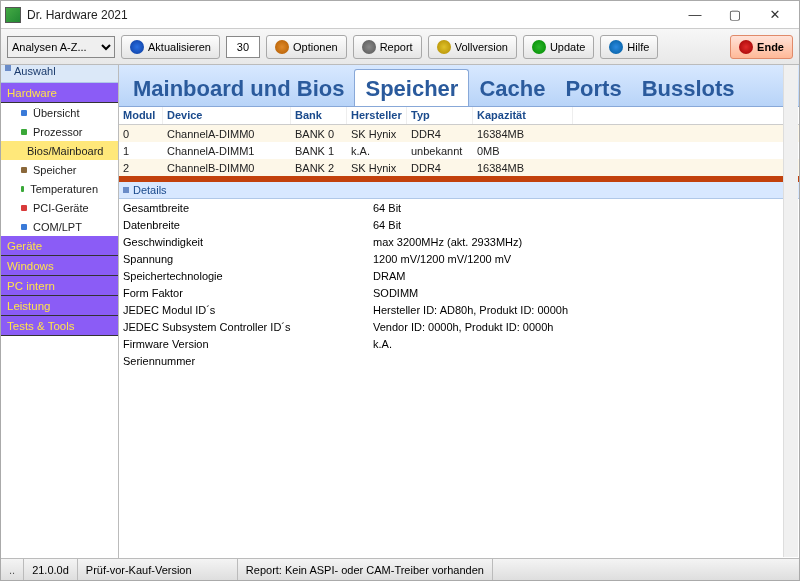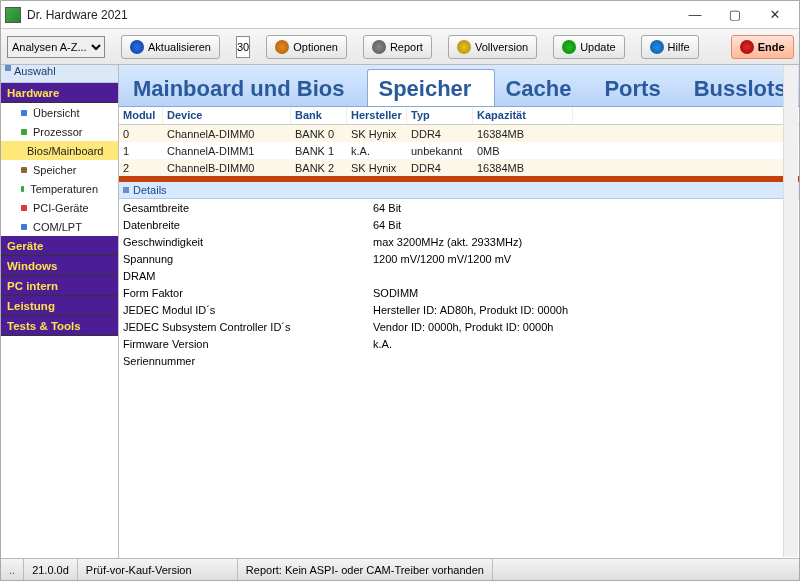--- a/index.html
+++ b/index.html
@@ -6,52 +6,52 @@
 body { font-family: "Segoe UI", Tahoma, Arial, sans-serif; font-size: 11px; background: #fff; width: 800px; height: 581px; overflow: hidden; border: 1px solid #aaa; position: relative; }
 
 
 .titlebar { height: 28px; background: #fff; display: flex; align-items: center; padding: 0 4px; border-bottom: 1px solid #ccc; }
 .titlebar .app-icon { width: 16px; height: 16px; background: linear-gradient(135deg,#4a4,#283); border: 1px solid #555; margin-right: 6px; }
 .titlebar .title { font-size: 12px; color: #222; }
 .titlebar .win-ctrls { margin-left: auto; display: flex; }
 .titlebar .win-ctrls span { width: 40px; height: 24px; display: inline-flex; align-items: center; justify-content: center; font-size: 13px; color: #333; cursor: default; }
 
 
-.toolbar { height: 36px; background: linear-gradient(#f7f7f7,#e8e8e8); border-bottom: 1px solid #bbb; display: flex; align-items: center; padding: 0 6px; gap: 16px; }
+.toolbar { height: 36px; background: linear-gradient(#f7f7f7,#e8e8e8); border-bottom: 1px solid #bbb; display: flex; align-items: center; padding: 0 6px; gap: 6px; }
 .toolbar select { height: 22px; font-size: 11px; border: 1px solid #888; }
 .toolbar .btn { height: 24px; display: inline-flex; align-items: center; padding: 0 8px; background: linear-gradient(#fdfdfd,#e5e5e5); border: 1px solid #a8a8a8; border-radius: 3px; cursor: pointer; gap: 4px; font-size: 11px; }
 .toolbar .btn .bicon { width: 14px; height: 14px; border-radius: 50%; display: inline-block; }
 .toolbar .spin { width: 34px; height: 22px; border: 1px solid #888; background: #fff; display: inline-flex; align-items: center; justify-content: center; }
 .ic-refresh { background: radial-gradient(circle,#2a6fe2,#0a3a9c); }
 .ic-opt { background: radial-gradient(circle,#e08a2a,#b05a00); }
 .ic-report { background: radial-gradient(circle,#888,#555); }
 .ic-full { background: radial-gradient(circle,#e0c22a,#b08a00); }
 .ic-update { background: radial-gradient(circle,#2ab52a,#008a00); }
 .ic-help { background: radial-gradient(circle,#2a8ae0,#005a9c); }
 .ic-end { background: radial-gradient(circle,#e02a2a,#9c0000); }
 .btn.ende { background: linear-gradient(#ffe2d8,#ffb998); border-color:#e08a6a; }
 
 
 .main { display: flex; height: calc(100% - 28px - 36px - 22px); }
 
 
 .sidebar { width: 118px; background: #fff; border-right: 1px solid #bbb; display: flex; flex-direction: column; }
 .sidebar .grp-hdr { background: #dbe8f8; height: 18px; display: flex; align-items: flex-start; padding: 0 4px; font-size: 11px; color: #1a3a6c; border-bottom: 1px solid #b0c8e8; gap: 3px; }
 .sidebar .grp-hdr .sq { width: 6px; height: 6px; background: #6a8cc8; }
-.cat { height: 20px; display: flex; align-items: center; padding: 0 6px; background: #4c1d95; color: #ffe24a; font-weight: bold; font-size: 11.5px; border-bottom: 1px solid #333; cursor: pointer; }
+.cat { height: 20px; display: flex; align-items: center; padding: 0 6px; background: #8b5cf6; color: #ffe24a; font-weight: normal; font-size: 11.5px; border-bottom: 1px solid #333; cursor: pointer; }
 .item { height: 19px; display: flex; align-items: center; padding: 0 20px; gap: 6px; font-size: 11px; color: #222; cursor: pointer; }
 .item .bullet { width: 6px; height: 6px; border-radius: 1px; }
 .item.sel { background: #ffe87a; }
 .b-blue { background: #3a7ad8; } .b-grn { background: #3aa838; } .b-red { background: #d83a3a; }
 .b-gold { background: #c8a83a; } .b-brn { background: #8a683a; }
 
 
 .content { flex: 1; display: flex; flex-direction: column; overflow: hidden; }
 .tabs { height: 42px; background: linear-gradient(#d8e8ff,#b8d4f8); display: flex; align-items: flex-end; padding: 0 4px; border-bottom: 1px solid #88a8d8; }
-.tab { padding: 6px 23px 4px 10px; font-size: 22px; font-weight: bold; color: #2a5a9c; cursor: pointer; white-space: nowrap; }
+.tab { padding: 6px 10px 4px 10px; font-size: 22px; font-weight: bold; color: #2a5a9c; cursor: pointer; white-space: nowrap; }
 .tab.active { background: #fff; border: 1px solid #88a8d8; border-bottom: none; color: #2a5a9c; border-radius: 3px 3px 0 0; }
 
 .grid { border-bottom: 6px solid #c2410c; }
 .grid-hdr { display: flex; background: #fff; height: 18px; border-bottom: 1px solid #ccc; }
 .grid-hdr .col { padding: 2px 4px; font-size: 11px; font-weight: bold; color: #1a4a8c; border-right: 1px solid #eee; }
 .grid-row { display: flex; height: 17px; align-items: center; }
 .grid-row:nth-child(odd) { background: #fdf7e8; }
 .grid-row .cell { padding: 1px 4px; font-size: 11px; color: #222; overflow: hidden; white-space: nowrap; }
 .c-modul{width:44px;} .c-device{width:128px;} .c-bank{width:56px;} .c-herst{width:60px;} .c-typ{width:66px;} .c-kap{width:100px;}
 
@@ -224,20 +224,21 @@
         </div>
         <div class="detail-row">
           <div class="k">Geschwindigkeit</div>
           <div class="v">max 3200MHz (akt. 2933MHz)</div>
         </div>
         <div class="detail-row">
           <div class="k">Spannung</div>
           <div class="v">1200 mV/1200 mV/1200 mV</div>
         </div>
         <div class="detail-row">
+          <div class="k">Speichertechnologie</div>
           <div class="v">DRAM</div>
         </div>
         <div class="detail-row">
           <div class="k">Form Faktor</div>
           <div class="v">SODIMM</div>
         </div>
         <div class="detail-row">
           <div class="k">JEDEC Modul ID´s</div>
           <div class="v">Hersteller ID: AD80h, Produkt ID: 0000h</div>
         </div>

